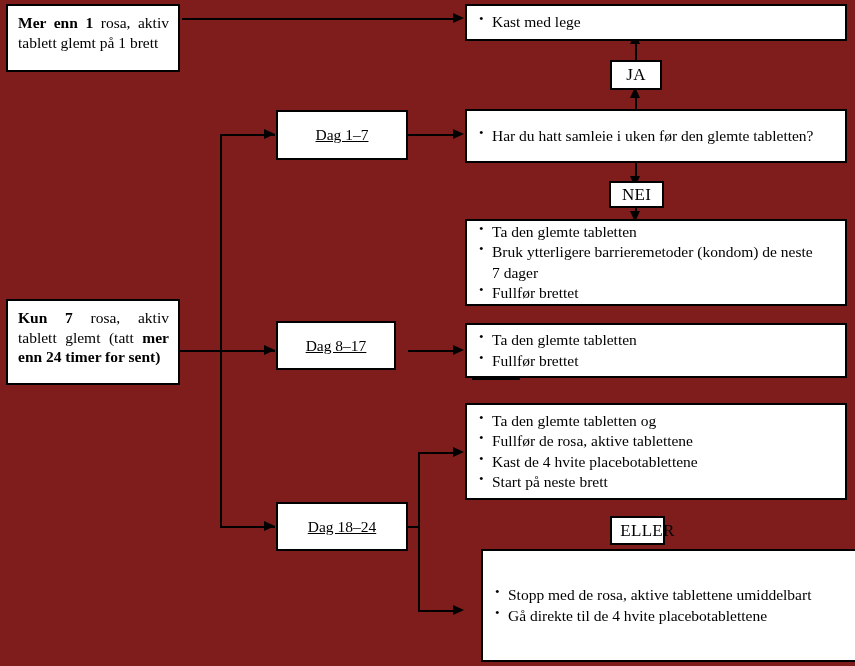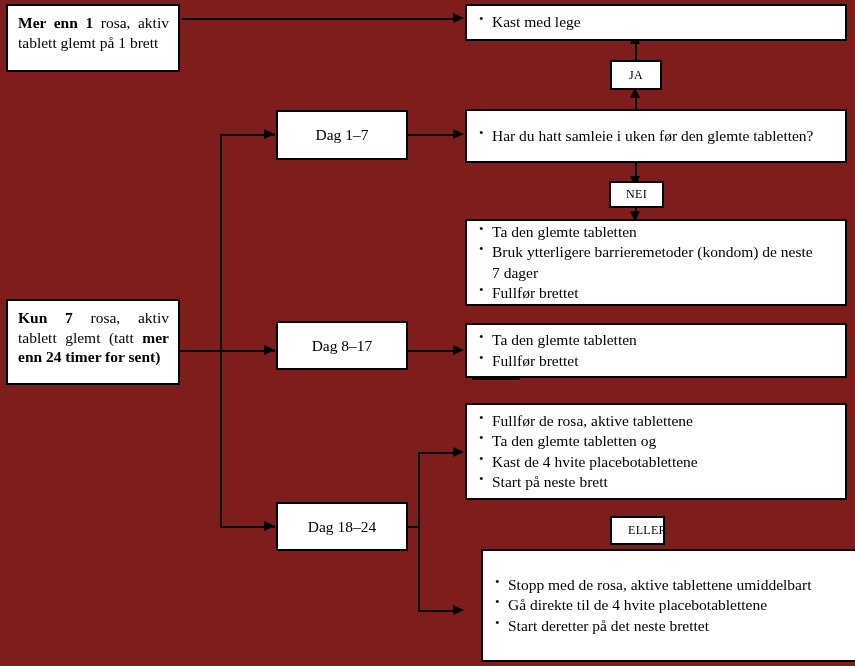--- a/index.html
+++ b/index.html
@@ -24,35 +24,36 @@
     border: 2px solid #000000;
     background: #ffffff;
     font-size: 15.5px;
     line-height: 1.27;
   }
   .box-center {
     display: flex;
     align-items: center;
     justify-content: center;
     text-align: center;
+    text-decoration: underline;
   }
   .box-just {
     padding: 7px 9px 7px 10px;
     text-align: justify;
     text-align-last: left;
   }
   .label-box {
     position: absolute;
     box-sizing: border-box;
     border: 2px solid #000000;
     background: #ffffff;
     display: flex;
     align-items: center;
     justify-content: center;
-    font-size: 12px;
+    font-size: 17px;
     letter-spacing: 0.3px;
   }
   ul.bullets {
     margin: 0;
     padding: 0;
     list-style: none;
   }
   ul.bullets li {
     position: relative;
     padding-left: 14px;
@@ -183,49 +184,48 @@
       <li>Bruk ytterligere barrieremetoder (kondom) de neste
 7 dager</li>
       <li>Fullfør brettet</li>
     </ul>
   </div>
 
   <div class="box box-just" style="left:6px; top:299px; width:174px; height:86px;">
     <b>Kun 7</b><span> rosa, aktiv tablett glemt (tatt </span><b>mer enn 24 timer for sent)</b>
   </div>
 
-  <div class="box box-center" style="left:276px; top:321px; width:132px; height:49px;">
+  <div class="box box-center" style="left:276px; top:321px; width:120px; height:49px;">
     <span>Dag 8–17</span>
   </div>
 
   <div class="bullet-wrap" style="left:465px; top:323px; width:382px; height:55px;">
     <ul class="bullets">
       <li>Ta den glemte tabletten</li>
       <li>Fullfør brettet</li>
     </ul>
   </div>
 
   <div class="bullet-wrap" style="left:465px; top:403px; width:382px; height:97px;">
     <ul class="bullets">
+      <li>Ta den glemte tabletten og</li>
       <li>Fullfør de rosa, aktive tablettene</li>
-      <li>Ta den glemte tabletten og</li>
       <li>Kast de 4 hvite placebotablettene</li>
       <li>Start på neste brett</li>
     </ul>
   </div>
 
   <div class="box box-center" style="left:276px; top:502px; width:132px; height:49px;">
     <span>Dag 18–24</span>
   </div>
 
   <div class="label-box" style="left:610px; top:516px; width:55px; height:29px;padding-left:20px;">
     <span>ELLER</span>
   </div>
 
   <div class="bullet-wrap" style="left:465px; top:549px; width:382px; height:113px;margin-left:16px;">
     <ul class="bullets">
       <li>Stopp med de rosa, aktive tablettene umiddelbart</li>
       <li>Gå direkte til de 4 hvite placebotablettene</li>
-      <li>Start deretter på det neste brettet</li>
     </ul>
   </div>
 
 </div>
 
 </body></html>

